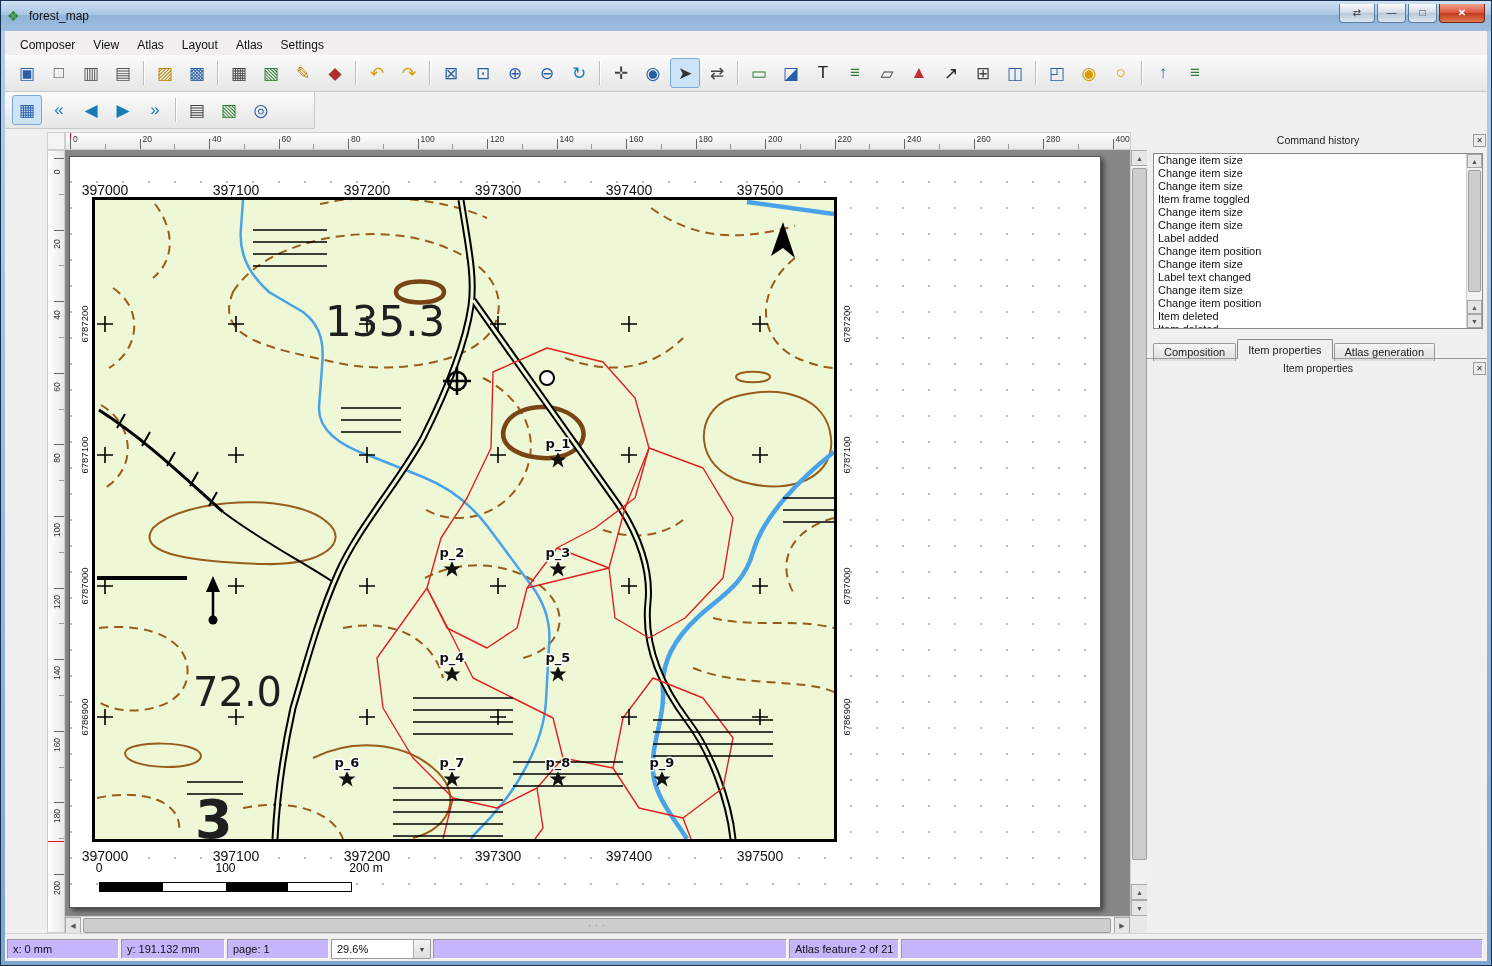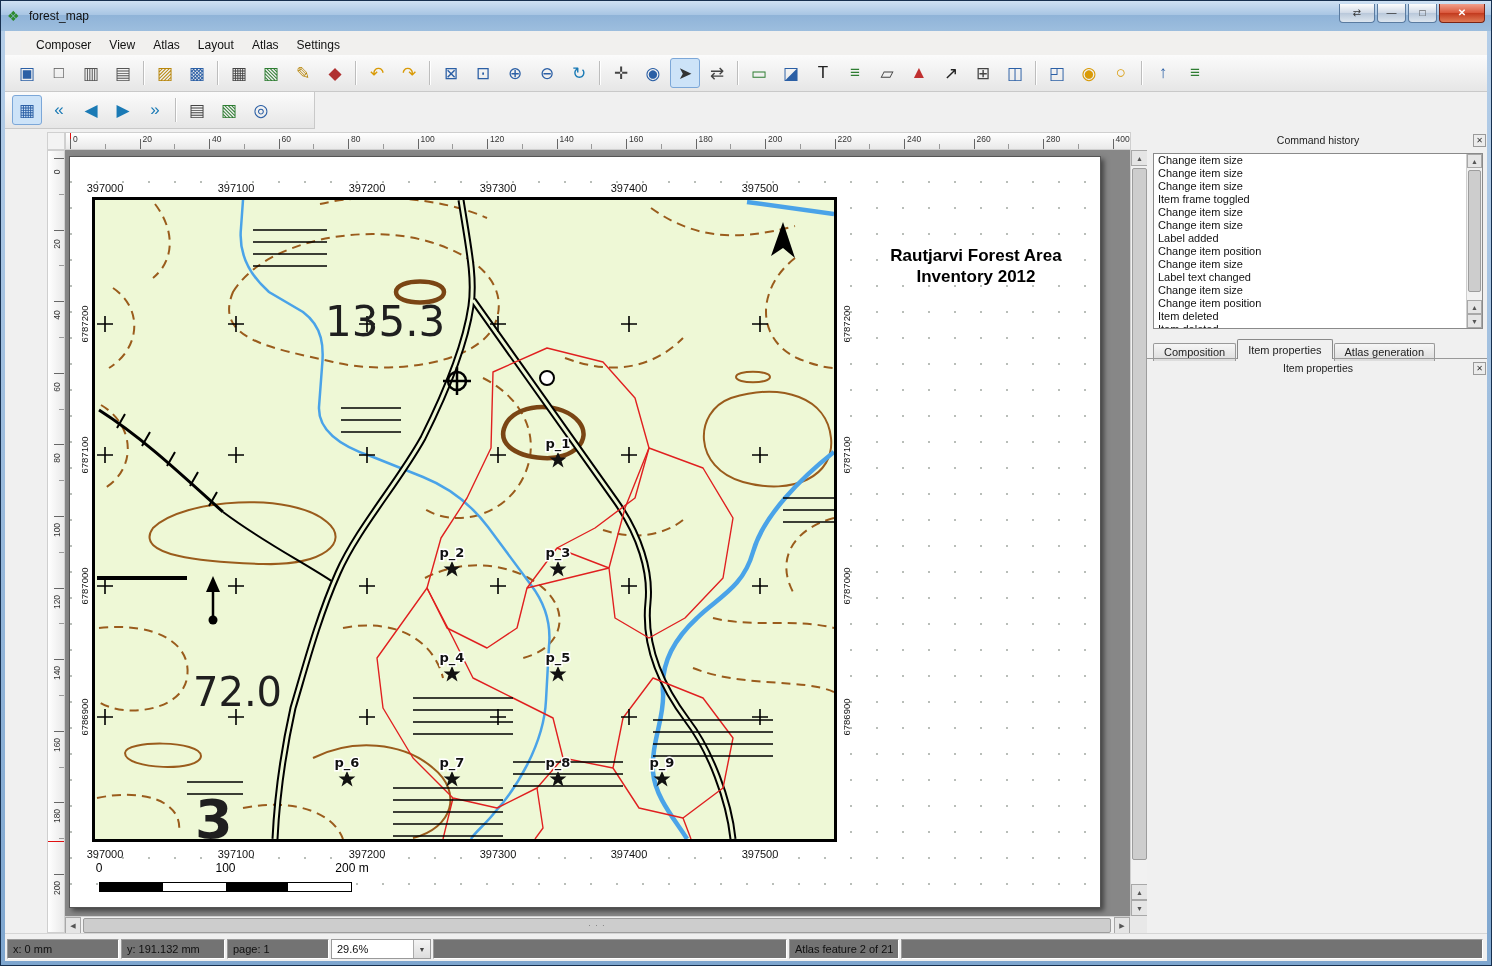--- a/index.html
+++ b/index.html
@@ -16,21 +16,21 @@
   .win-buttons{margin-left:auto;display:flex;gap:2px;align-items:flex-start;margin-top:-6px;}
   .win-btn{height:19px;border:1px solid #5a7ba0;border-top:none;border-radius:0 0 4px 4px;
     background:linear-gradient(#fdfdfd,#cfd9e6 50%,#b9c8da 51%,#dde6ef);
     font-size:10px;line-height:17px;text-align:center;color:#333;padding:0;cursor:default;}
   .win-btn.extra{width:36px;}
   .win-btn.min,.win-btn.max{width:29px;}
   .win-btn.close{width:46px;background:linear-gradient(#f2a08c,#d9563a 50%,#c23a1e 51%,#e07a55);
     color:#fff;border-color:#7a2414;font-weight:bold;}
   
   .window-body{position:absolute;left:4px;right:4px;top:30px;bottom:4px;background:#f0f0f0;overflow:hidden;}
-  .menubar{position:absolute;left:16px;top:0;right:0;height:28px;background:#f1f0ee;
+  .menubar{position:absolute;left:0;top:0;right:0;height:28px;background:#f1f0ee;
     border-bottom:1px solid #d8d8d8;display:flex;align-items:center;padding-left:6px;}
   .menu-item{font-size:12px;color:#111;padding:3px 9px;border-radius:2px;}
   .toolbar{position:absolute;left:0;right:0;background:linear-gradient(#fbfbfb,#e6e6e6);
     border-bottom:1px solid #c9c9c9;display:flex;align-items:center;padding-left:6px;}
   .toolbar.tb1{top:24px;height:37px;}
   .toolbar.tb2{top:61px;height:37px;width:310px;border-right:1px solid #c9c9c9;}
   .tool-btn{width:30px;height:30px;margin:0 1px;border:1px solid transparent;border-radius:3px;
     background:transparent;display:flex;align-items:center;justify-content:center;
     font-size:17px;padding:0;cursor:default;}
   .tool-btn.active{background:#cde3f8;border-color:#7ca7d8;}
@@ -48,21 +48,21 @@
   .rlabel{position:absolute;top:1px;font-size:8.5px;color:#333;}
   .vlabel{position:absolute;left:9px;font-size:8.5px;color:#333;transform:translate(-50%,-50%) rotate(-90deg);}
   .rind-h{position:absolute;left:4px;top:0;width:1px;height:18px;background:#e01010;}
   .rind-v{position:absolute;top:690px;left:0;width:18px;height:1px;background:#e01010;}
   .canvas{position:absolute;left:60px;top:119px;width:1082px;height:783px;background:#878787;overflow:hidden;}
   .page{position:absolute;left:4px;top:6px;width:1032px;height:752px;background:#fff;border:1px solid #555;
     box-shadow:3px 3px 5px rgba(0,0,0,.5);
     background-image:radial-gradient(#b9beb9 1px,transparent 1.4px);background-size:26px 26px;background-position:14px 12px;}
   .map-frame{position:absolute;left:22px;top:40px;width:745px;height:645px;border:3px solid #000;background:#eef8d6;}
   .map-frame svg{position:absolute;inset:0;width:100%;height:100%;}
-  .coord-h{position:absolute;font-size:11px;color:#111;transform:translateX(-50%);white-space:nowrap;}
+  .coord-h{position:absolute;font-size:14px;color:#111;transform:translateX(-50%);white-space:nowrap;}
   .coord-v{position:absolute;font-size:9.5px;color:#111;transform:translate(-50%,-50%) rotate(-90deg);white-space:nowrap;}
   .map-title{position:absolute;left:792px;top:88px;width:228px;text-align:center;
     font-size:17px;font-weight:bold;color:#000;line-height:21px;}
   .scalebar{position:absolute;left:20px;top:700px;width:310px;height:48px;}
   .sb-label{position:absolute;top:4px;font-size:12px;color:#000;transform:translateX(-50%);white-space:nowrap;}
   .sb-bar{position:absolute;left:9px;top:25px;width:253px;height:10px;border:1px solid #000;display:flex;background:#fff;}
   .sb-seg{height:100%;flex:1;}
   .sb-seg.b{background:#000;}
   
   .sb-btn{position:absolute;background:#e5e5e5;border:1px solid #a8a8a8;color:#555;
@@ -86,21 +86,21 @@
   .tabs{position:absolute;left:6px;top:207px;right:6px;height:20px;display:flex;align-items:flex-end;}
   .tab{font-size:11px;padding:2px 10px 3px 10px;border:1px solid #999;border-bottom:none;
     background:linear-gradient(#f6f6f6,#dcdcdc);margin-right:1px;border-radius:2px 2px 0 0;color:#222;position:relative;top:2px;}
   .tab.active{background:#f0f0f0;top:0;padding-top:4px;border-color:#898989;z-index:2;}
   .tabs-baseline{position:absolute;left:0;top:226px;right:0;height:1px;background:#999;}
   .subheader{position:absolute;left:0;top:230px;right:0;height:15px;text-align:center;font-size:10.5px;color:#222;}
   .panel-close.sub{top:230px;}
   
   .statusbar{position:absolute;left:0;right:0;top:902px;height:30px;background:#f0f0f0;border-top:1px solid #d5d5d5;}
   .seg{position:absolute;top:5px;height:20px;border:1px solid;border-color:#9a9a9a #fff #fff #9a9a9a;
-    font-size:11px;color:#111;padding:3px 0 0 5px;background:#737373;}
+    font-size:11px;color:#111;padding:3px 0 0 5px;background:#c4b5fd;}
   .zoom-combo{position:absolute;top:5px;height:20px;background:#fff;border:1px solid #9a9a9a;display:flex;}
   .zoom-value{flex:1;font-size:11px;padding:3px 0 0 5px;color:#111;}
   .zoom-drop{width:17px;background:linear-gradient(#f4f4f4,#ddd);border-left:1px solid #aaa;
     font-size:7px;color:#444;display:flex;align-items:center;justify-content:center;}
   
   .contour{fill:none;stroke:#9a5c1c;stroke-width:2;}
   .contour.dash{stroke-dasharray:9 6;}
   .contour.thick{stroke:#7a4514;stroke-width:4.5;}
   .river{fill:none;stroke:#4aa3e8;stroke-width:2.5;}
   .river.wide{stroke-width:4.5;}
@@ -402,35 +402,31 @@
                 <path d="M0,-8 L2.4,-2.5 8.4,-2.5 3.6,1.2 5.5,7.4 0,3.6 -5.5,7.4 -3.6,1.2 -8.4,-2.5 -2.4,-2.5 Z" transform="translate(357,579)" class="pt-star"></path>
                 <text x="357" y="567" class="pt-label">p_7</text>
                 <path d="M0,-8 L2.4,-2.5 8.4,-2.5 3.6,1.2 5.5,7.4 0,3.6 -5.5,7.4 -3.6,1.2 -8.4,-2.5 -2.4,-2.5 Z" transform="translate(463,579)" class="pt-star"></path>
                 <text x="463" y="567" class="pt-label">p_8</text>
                 <path d="M0,-8 L2.4,-2.5 8.4,-2.5 3.6,1.2 5.5,7.4 0,3.6 -5.5,7.4 -3.6,1.2 -8.4,-2.5 -2.4,-2.5 Z" transform="translate(567,579)" class="pt-star"></path>
                 <text x="567" y="567" class="pt-label">p_9</text>
               </g>
           </svg>
         </div>
 
-        <div class="map-title">
-          <div>Rautjarvi Forest Area</div>
-          <div>Inventory 2012</div>
-        </div>
 
         <div class="scalebar" id="scalebar">
           <div class="sb-bar">
             <div class="sb-seg b"></div>
               <div class="sb-seg"></div>
               <div class="sb-seg b"></div>
               <div class="sb-seg"></div>
           </div>
         <div class="sb-label" style="left: 9px;">0</div>
             <div class="sb-label" style="left: 135.5px;">100</div>
-            <div class="sb-label" style="left: 262px;">200 m</div>
+            <div class="sb-label" style="left: 276px;">200 m</div>
           </div>
       <div class="coord-h" style="left: 35px; top: 25px;">397000</div>
           <div class="coord-h" style="left: 166px; top: 25px;">397100</div>
           <div class="coord-h" style="left: 297px; top: 25px;">397200</div>
           <div class="coord-h" style="left: 428px; top: 25px;">397300</div>
           <div class="coord-h" style="left: 559px; top: 25px;">397400</div>
           <div class="coord-h" style="left: 690px; top: 25px;">397500</div>
           <div class="coord-h" style="left: 35px; top: 691px;">397000</div>
           <div class="coord-h" style="left: 166px; top: 691px;">397100</div>
           <div class="coord-h" style="left: 297px; top: 691px;">397200</div>

